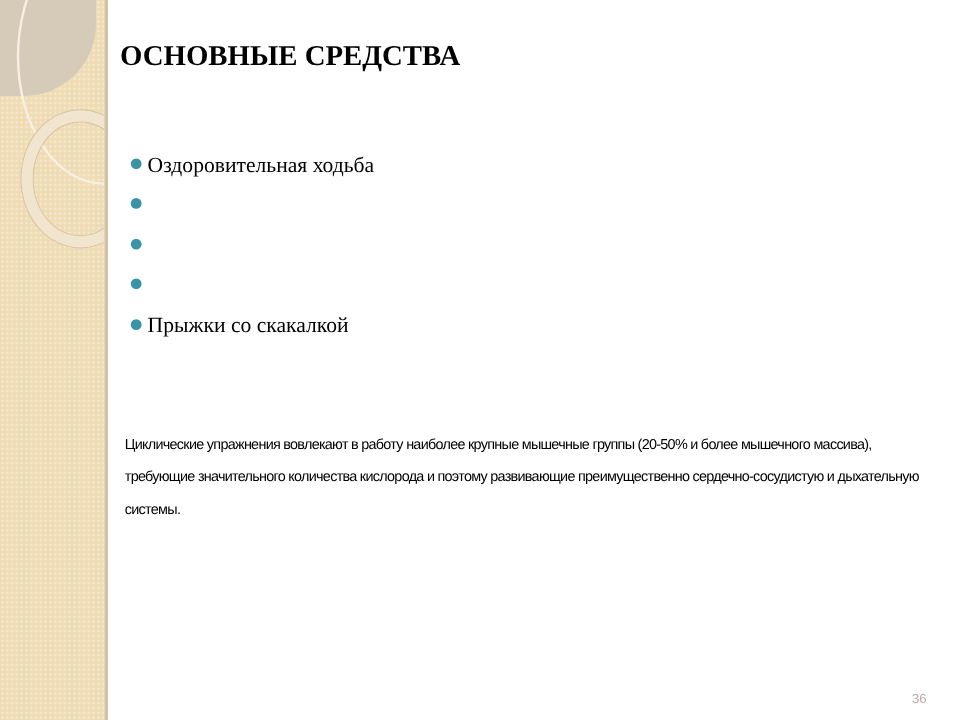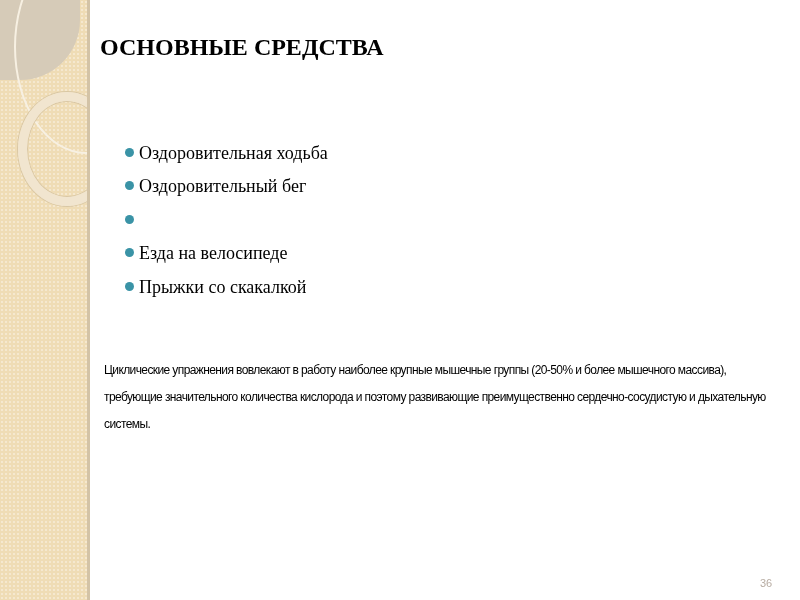--- a/index.html
+++ b/index.html
@@ -6,21 +6,21 @@
     body { width: 800px; height: 600px; position: relative; overflow: hidden; background: #ffffff; font-family: "Liberation Serif", serif; }
     .sidebar { position: absolute; left: 0; top: 0; width: 87px; height: 600px;
       background-color: #efdcb5;
       background-image: radial-gradient(rgba(255,255,255,0.35) 1px, transparent 1px);
       background-size: 4px 4px; overflow: hidden; }
     .sidebar-edge { position: absolute; left: 87px; top: 0; width: 3px; height: 600px; background: #d3c3a6; }
     .deco-leaf { position: absolute; left: -40px; top: -30px; width: 120px; height: 110px; background: #d6cbb8; border-radius: 0 0 60px 0; transform: rotate(0deg); }
     .deco-ring1 { position: absolute; left: 14px; top: -60px; width: 140px; height: 210px; border: 2px solid #f7f0e2; border-radius: 50%; }
     .deco-ring2 { position: absolute; left: 18px; top: 92px; width: 80px; height: 96px; border: 9px solid #f1e5cf; border-radius: 50%; box-shadow: 0 0 0 1px #d9c7a4 inset, 0 0 0 1px #d9c7a4; }
     .title { position: absolute; left: 100px; top: 31px; color: #000000; font-weight: bold; font-size: 24px; line-height: 32px; font-family: "Liberation Serif", serif; }
-    .bullets { position: absolute; left: 107px; top: 124px; margin: 16px; padding: 0; list-style: none; }
+    .bullets { position: absolute; left: 107px; top: 124px; margin: 0; padding: 0; list-style: none; }
     .bullets li { position: relative; height: 33.4px; font-size: 18px; line-height: 26px; color: #000; padding-left: 16px; white-space: nowrap; }
     .bullets .dot { position: absolute; left: 2px; top: 8px; width: 9px; height: 9px; border-radius: 50%; background: #3a93a6; }
     .para { position: absolute; left: 104px; top: 357px; width: 680px; font-size: 12px; line-height: 27px; color: #000; font-family: "Liberation Sans Narrow", "Liberation Sans", sans-serif; letter-spacing: -0.6px; }
     .page-num { position: absolute; left: 760px; top: 577px; font-size: 11px; color: #b7aca2; font-family: "Liberation Sans", sans-serif; }
   </style>
 </head>
 <body>
 
 <div class="sidebar">
   <div class="deco-leaf"></div>
@@ -28,21 +28,21 @@
   <div class="deco-ring2"></div>
 </div>
 <div class="sidebar-edge"></div>
 
 <div class="title">
   <div>ОСНОВНЫЕ СРЕДСТВА</div>
 </div>
 
 <ul class="bullets">
   <li><span class="dot"></span><span>Оздоровительная ходьба</span></li>
-  <li><span class="dot"></span><span>Оздоровительный бег</span></li>
   <li><span class="dot"></span></li>
-  <li><span class="dot"></span><span>Езда на велосипеде</span></li>
+  <li><span class="dot"></span></li>
+  <li><span class="dot"></span></li>
   <li><span class="dot"></span><span>Прыжки со скакалкой</span></li>
 </ul>
 
 <div class="para">Циклические упражнения вовлекают в работу наиболее крупные мышечные группы (20-50% и более мышечного массива), требующие значительного количества кислорода и поэтому развивающие преимущественно сердечно-сосудистую и дыхательную системы.</div>
 
 <div class="page-num">36</div>
 
 </body></html>

